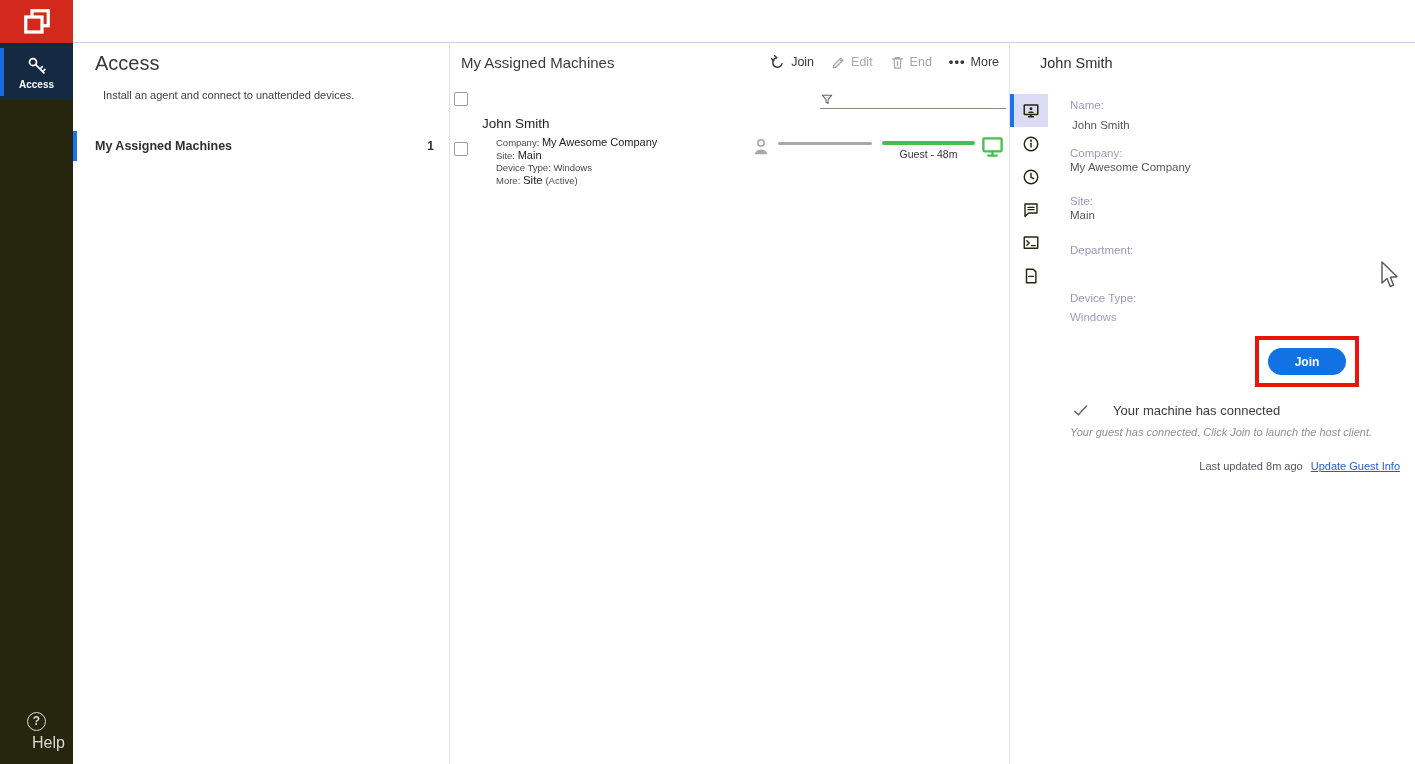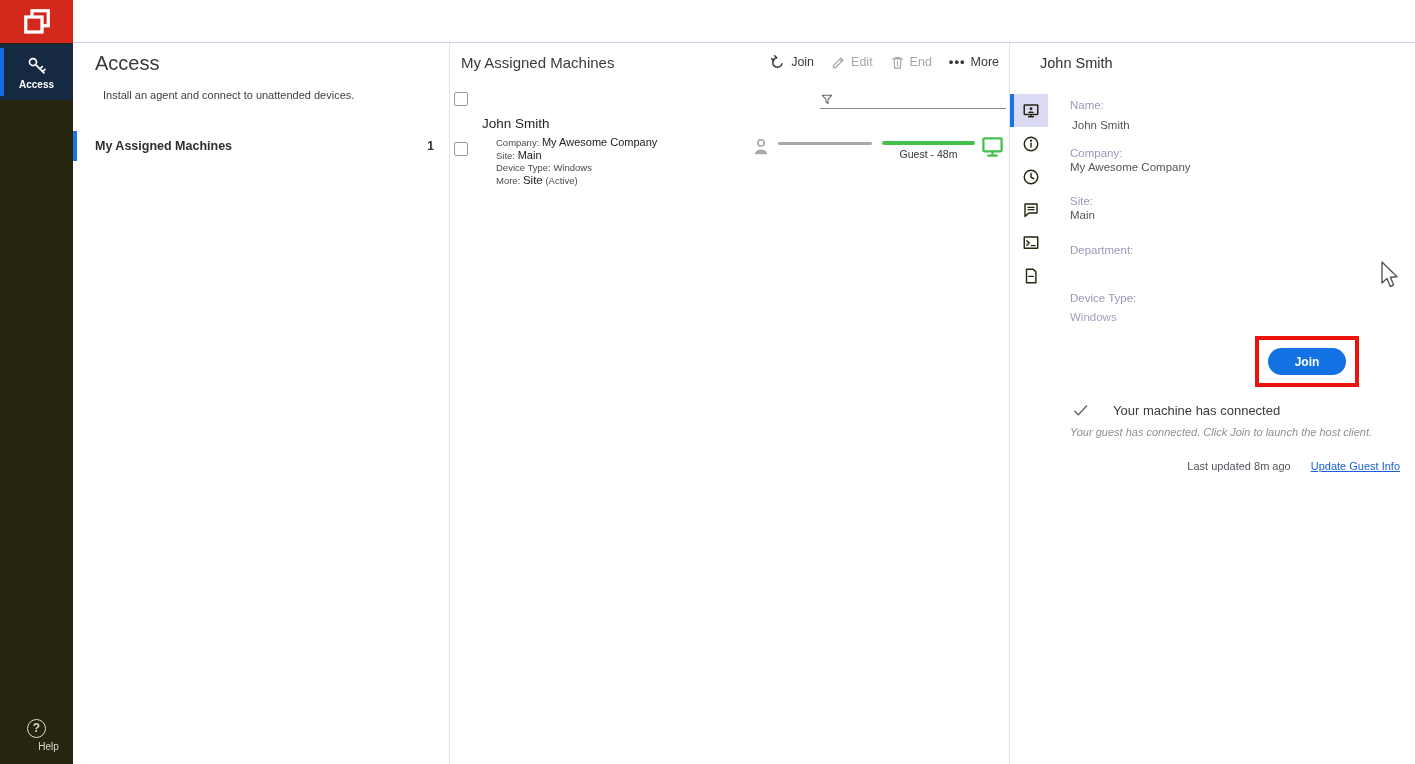--- a/index.html
+++ b/index.html
@@ -19,21 +19,21 @@
     background:#26260f; z-index:4; }
   .side-item { position:absolute; left:0; top:1px; width:73px; height:56px;
     background:#152a42; display:flex; flex-direction:column; align-items:center;
     justify-content:center; gap:3px; cursor:pointer; }
   .side-item .accent { position:absolute; left:0; top:4px; bottom:4px; width:4px; background:#1b6be0; }
   .side-item .lbl { color:#fff; font-size:10px; font-weight:bold; }
   .side-help { position:absolute; left:0; bottom:12px; width:73px;
     display:flex; flex-direction:column; align-items:center; gap:3px; cursor:pointer; }
   .side-help .q { width:19px; height:19px; border:1.5px solid #d9d9d3; border-radius:50%;
     color:#d9d9d3; font-size:12px; line-height:16px; text-align:center; font-weight:bold; }
-  .side-help .lbl { color:#d9d9d3; font-size:10px;margin-left:24px; }
+  .side-help .lbl { color:#d9d9d3; font-size:16px;margin-left:24px; }
   
   .left-panel { position:absolute; left:73px; top:43px; width:377px; height:721px;
     background:#fff; border-right:1px solid #e2e2e2; }
   .left-panel h1 { position:absolute; left:22px; top:9px; font-size:20px; font-weight:400; color:#3a3a3a; }
   .left-panel .sub { position:absolute; left:30px; top:46px; font-size:11px; color:#3f3f3f;text-align:right; }
   .group-item { position:absolute; left:0; top:88px; width:377px; height:30px;
     display:flex; align-items:center; cursor:pointer; }
   .group-item .accent { position:absolute; left:0; top:0; bottom:0; width:4px; background:#1a73e8; }
   .group-item .lbl { margin-left:22px; font-size:12.5px; font-weight:bold; color:#2f2f2f; }
   .group-item .cnt { position:absolute; right:16px; font-size:12px; font-weight:bold; color:#2f2f2f; }
@@ -72,21 +72,21 @@
   .f-label { position:absolute; font-size:11.5px; color:#9d97bb; }
   .f-value { position:absolute; font-size:11.5px; color:#55555e; }
   .f-value.dim { color:#a39dc0; }
   .join-hl { position:absolute; left:245px; top:293px; width:104px; height:51px;
     border:4px solid #ec130b; display:flex; align-items:center; justify-content:center; }
   .join-btn { width:78px; height:27px; border:0; border-radius:14px; background:#1272e4;
     color:#fff; font-size:12px; font-weight:bold; cursor:pointer; font-family:inherit; }
   .status-row { position:absolute; left:62px; top:359px; display:flex; align-items:center; gap:24px; }
   .status-row .ttl { font-size:13px; color:#3c3c3c; }
   .status-desc { position:absolute; left:60px; top:383px; font-size:11px; font-style:italic; color:#8f8f98; }
-  .foot { position:absolute; right:15px; top:417px; display:flex; gap:20px; align-items:center; }
+  .foot { position:absolute; right:15px; top:417px; display:flex; gap:8px; align-items:center; }
   .foot .upd { font-size:11px; color:#55555e; }
   .foot a { font-size:11px; color:#1a5fd7; text-decoration:underline; cursor:pointer; }
   
   .cursor { position:absolute; left:1380px; top:261px; z-index:9; }
 </style>
 </head>
 <body>
 
 <div class="frame">
 

